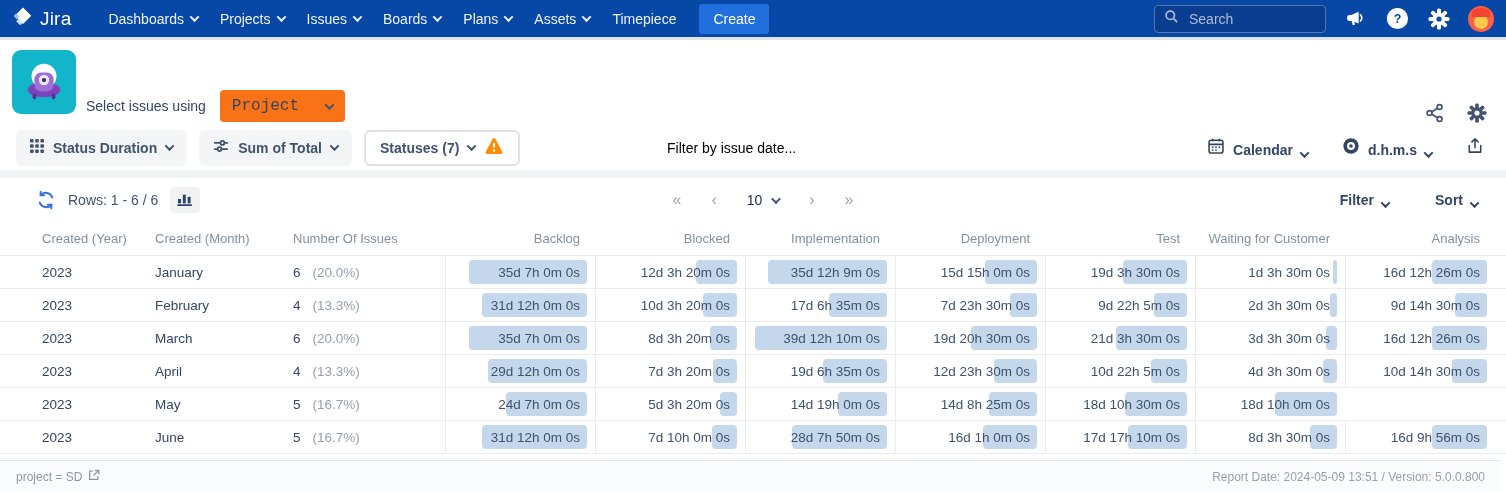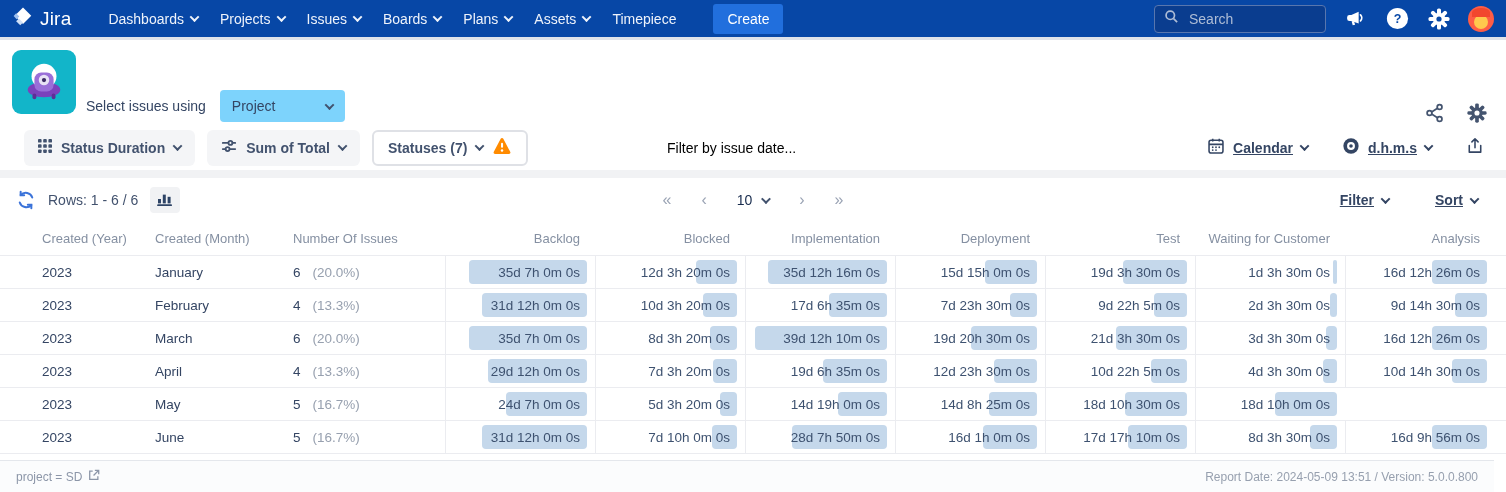--- a/index.html
+++ b/index.html
@@ -16,21 +16,21 @@
   }
   .logo { display:flex; align-items:center; gap:6px; margin-right:26px; }
   .logo-text { font-size:19px; font-weight:500; letter-spacing:.2px; }
   .nav-item {
     display:flex; align-items:center; gap:7px; padding:6px 11px; font-size:14px;
     color:#eef3fb; cursor:pointer; border-radius:3px; white-space:nowrap;
   }
   .chev { width:7px; height:7px; border-right:2px solid currentColor; border-bottom:2px solid currentColor;
     transform:rotate(45deg) translate(-1px,-1px); display:inline-block; flex:0 0 auto; }
   .create-btn {
-    margin-left:26px; background:#216FDD; color:#fff; font-size:14px; font-weight:500;
+    margin-left:12px; background:#216FDD; color:#fff; font-size:14px; font-weight:500;
     padding:7px 14px; border:none; border-radius:3px; cursor:pointer;
   }
   .nav-right { margin-left:auto; display:flex; align-items:center; gap:16px; }
   .searchbox {
     display:flex; align-items:center; gap:8px; width:172px; height:28px;
     background:#0a3d8f; border:1px solid #5876ae; border-radius:4px; padding:0 9px;
   }
   .searchbox input {
     background:transparent; border:none; outline:none; color:#cfd9ea; font-size:14px; width:120px;
     font-family:inherit;
@@ -44,45 +44,45 @@
   
   .app-header { position:relative; height:85px; background:#fff; }
   .app-icon {
     position:absolute; left:12px; top:10px; width:64px; height:64px; border-radius:9px;
     background:#12b5c9; display:flex; align-items:center; justify-content:center;
   }
   .select-label { position:absolute; left:86px; top:56px; transform:translateY(-50%); font-size:14px; color:#344563; top:65px;}
   .lbl-row { position:absolute; left:86px; top:50px; height:32px; display:flex; align-items:center; gap:14px; }
   .lbl-row .select-label { position:static; transform:none; }
   .dd {
-    background:#7dd3fc; border-radius:4px; height:32px; display:flex; align-items:center;
-    padding:0 12px; font-size:14px; color:#344563; cursor:pointer; justify-content:space-between; gap:10px;
+    background:#f97316; border-radius:4px; height:32px; display:flex; align-items:center;
+    padding:0 12px; font-size:16px; color:#344563; cursor:pointer; justify-content:space-between; gap:10px;font-family:Liberation Mono, monospace;
   }
   .dd .chev { color:#42526E; }
   .dd-mode { width:125px; }
   .dd-project { position:absolute; left:86px; top:87px; width:370px; }
   .hdr-icons { position:absolute; right:18px; top:62px; display:flex; gap:20px; }
   .hdr-icons .ic { cursor:pointer; }
 
   
-  .toolbar { position:relative; height:45px; display:flex; align-items:center; padding:0 24px; gap:12px; background:#fff; }
+  .toolbar { position:relative; height:45px; display:flex; align-items:center; padding:0 16px; gap:12px; background:#fff; }
   .tb-btn {
     height:36px; display:flex; align-items:center; gap:9px; padding:0 14px;
     background:#F4F5F7; border:none; border-radius:6px; font-size:14px; font-weight:600;
     color:#42526E; cursor:pointer; font-family:inherit;
   }
   .tb-btn.outlined { background:#fff; border:2px solid #DFE1E6; font-weight:600;justify-content:space-between; }
   .date-filter { position:absolute; left:667px; top:50%; transform:translateY(-50%); font-size:14px; color:#000000; cursor:text; }
   .tb-right { position:absolute; right:16px; display:flex; align-items:center; gap:22px; }
-  .tb-flat { display:flex; align-items:center; gap:8px; font-size:14px; font-weight:600; color:#344563; cursor:pointer; background:none; border:none; font-family:inherit;text-decoration:underline; }
+  .tb-flat { display:flex; align-items:flex-end; gap:8px; font-size:14px; font-weight:600; color:#344563; cursor:pointer; background:none; border:none; font-family:inherit; }
 
   .gray-band { height:8px; background:#F1F2F4; }
 
   
-  .controls { position:relative; height:44px; display:flex; align-items:center; padding:4px 16px; background:#fff; }
+  .controls { position:relative; height:44px; display:flex; align-items:center; padding:4px 16px; background:#fff;margin-left:20px; }
   .refresh { cursor:pointer; display:flex; margin-right:12px; }
   .rows-label { font-size:14px; color:#42526E; margin-right:12px; }
   .chart-btn { width:30px; height:26px; background:#F1F2F4; border:none; border-radius:4px; display:flex; align-items:center; justify-content:center; cursor:pointer; }
   .pagination { position:absolute; left:50%; transform:translateX(-50%); display:flex; align-items:center; gap:30px; }
   .pg-arrow { font-size:16px; color:#9aa3b4; cursor:pointer; user-select:none; line-height:1; }
   .pg-size { display:flex; align-items:center; gap:10px; font-size:14px; color:#172B4D; cursor:pointer; }
   .pg-size .chev { color:#42526E; }
   .ctl-right { position:absolute; right:22px; display:flex; align-items:center; gap:34px; }
 
   
@@ -96,21 +96,21 @@
   .td.c1 { padding-left:42px; }
   .td.c3 .count { color:#344563; }
   .td.c3 .pct { color:#97A0AF; margin-left:12px; }
   .td.dur { position:relative; border-left:1px solid #EBECF0; justify-content:flex-end; }
   .td.dur:last-of-type { border-right:1px solid #EBECF0; }
   .td.dur .bar { position:absolute; right:8px; top:50%; transform:translateY(-50%); height:24px; border-radius:4px; background:#C5D8EB; }
   .td.dur .dtext { position:relative; z-index:1; padding-right:15px; color:#3e5270; white-space:nowrap; }
 
   
   .footer {
-    position:absolute; left:0; right:12px; bottom:0; height:32px; border-top:1px solid #E4E7EC;
+    position:absolute; left:0; right:5px; bottom:0; height:32px; border-top:1px solid #E4E7EC;
     background:#FBFCFD; display:flex; align-items:center; justify-content:space-between; padding:0 16px;
     font-size:12px; color:#97A0AF;
   }
   .footer-left { display:flex; align-items:center; gap:6px; color:#8c96a8; cursor:pointer; }
 </style>
 </head>
 <body>
 
 <div class="topnav">
   <div class="logo">
@@ -387,21 +387,21 @@
         <div class="td dur">
           <span class="bar" style="width: 117.901px;"></span>
           <span class="dtext">35d 7h 0m 0s</span>
         </div>
         <div class="td dur">
           <span class="bar" style="width: 40.5588px;"></span>
           <span class="dtext">12d 3h 20m 0s</span>
         </div>
         <div class="td dur">
           <span class="bar" style="width: 118.636px;"></span>
-          <span class="dtext">35d 12h 16m 0s</span>
+          <span class="dtext">35d 12h 9m 0s</span>
         </div>
         <div class="td dur">
           <span class="bar" style="width: 52.2187px;"></span>
           <span class="dtext">15d 15h 0m 0s</span>
         </div>
         <div class="td dur">
           <span class="bar" style="width: 63.9787px;"></span>
           <span class="dtext">19d 3h 30m 0s</span>
         </div>
         <div class="td dur">

